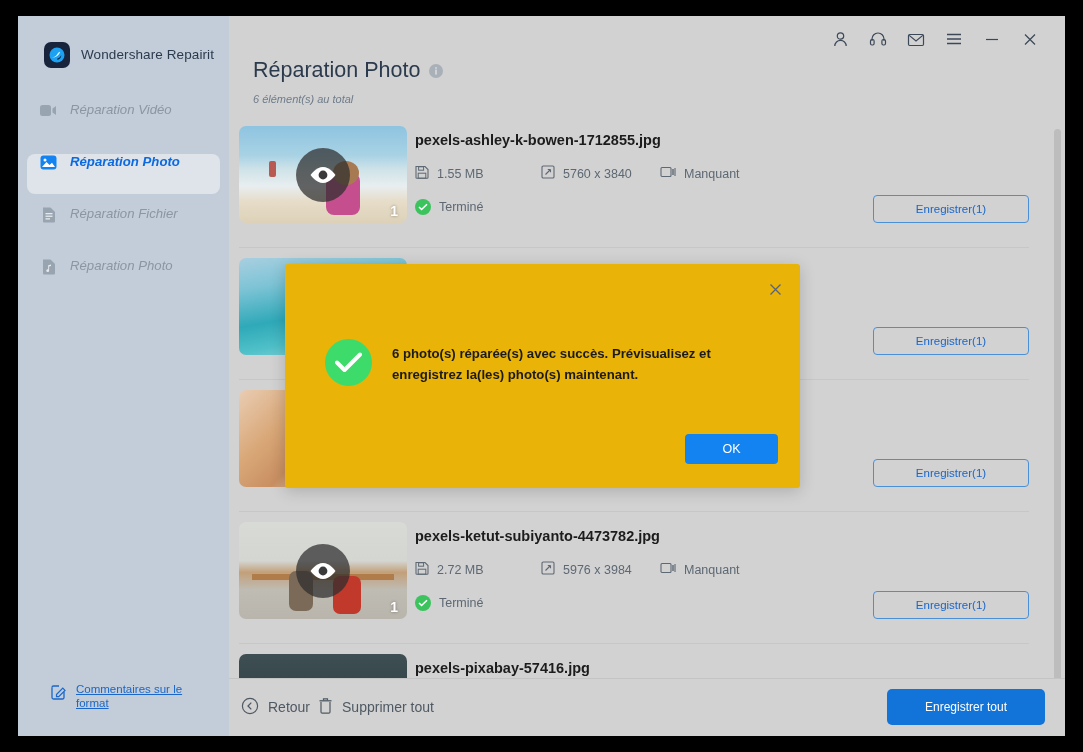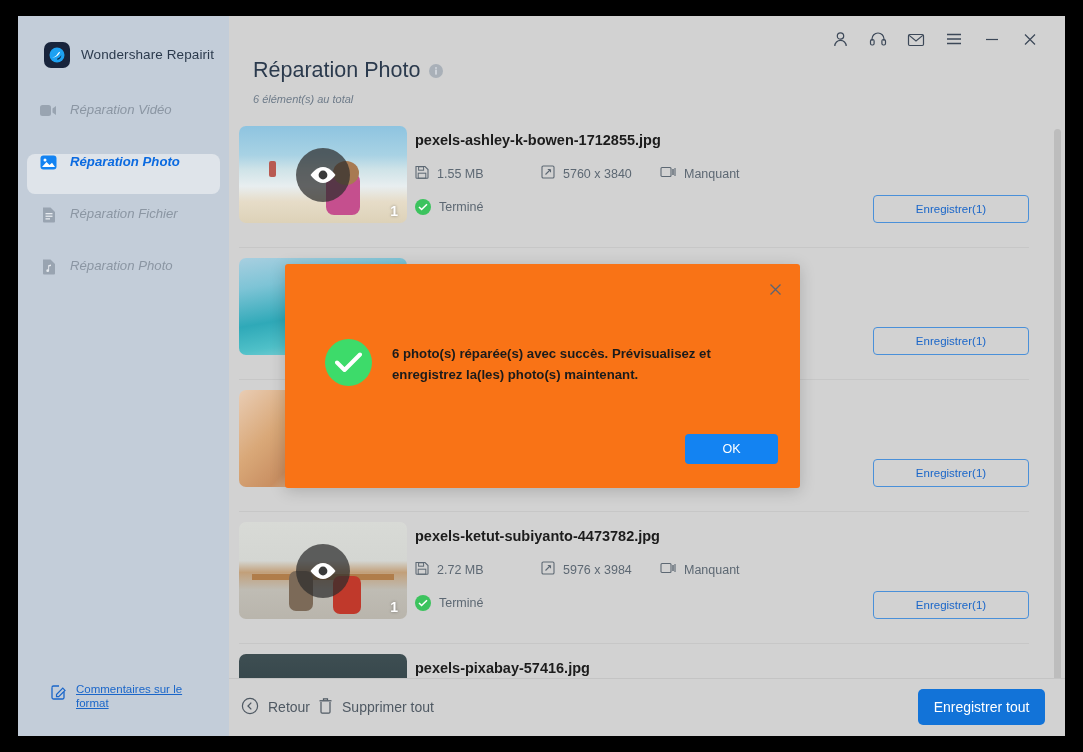--- a/index.html
+++ b/index.html
@@ -236,36 +236,36 @@
     content:""; position:absolute; left:0; right:0; top:0; height:1px; background:#c4c4c4;
   }
   .bb-btn {
     display: flex; align-items: center; gap: 9px;
     font-size: 14px;
     color: #4f5963;
     cursor: pointer;
   }
   .bb-spacer { flex: 1; }
   .btn-primary {
-    width: 127px; height: 36px;
+    width: 158px; height: 36px;
     background: #1273d8;
     border: none;
     border-radius: 5px;
     color: #fff;
-    font-size: 14px;
+    font-size: 12px;
     font-family: inherit;
     cursor: pointer;
   }
 
   
   #modal {
     position: absolute;
     left: 267px; top: 248px;
     width: 515px; height: 224px;
-    background: #f97316;
+    background: #eab308;
     border-radius: 3px;
     box-shadow: 0 3px 16px rgba(0,0,0,.18);
     z-index: 50;
   }
   #modal-close {
     position: absolute;
     right: 12px; top: 12px;
     width: 26px; height: 26px;
     display: flex; align-items: center; justify-content: center;
     cursor: pointer;

